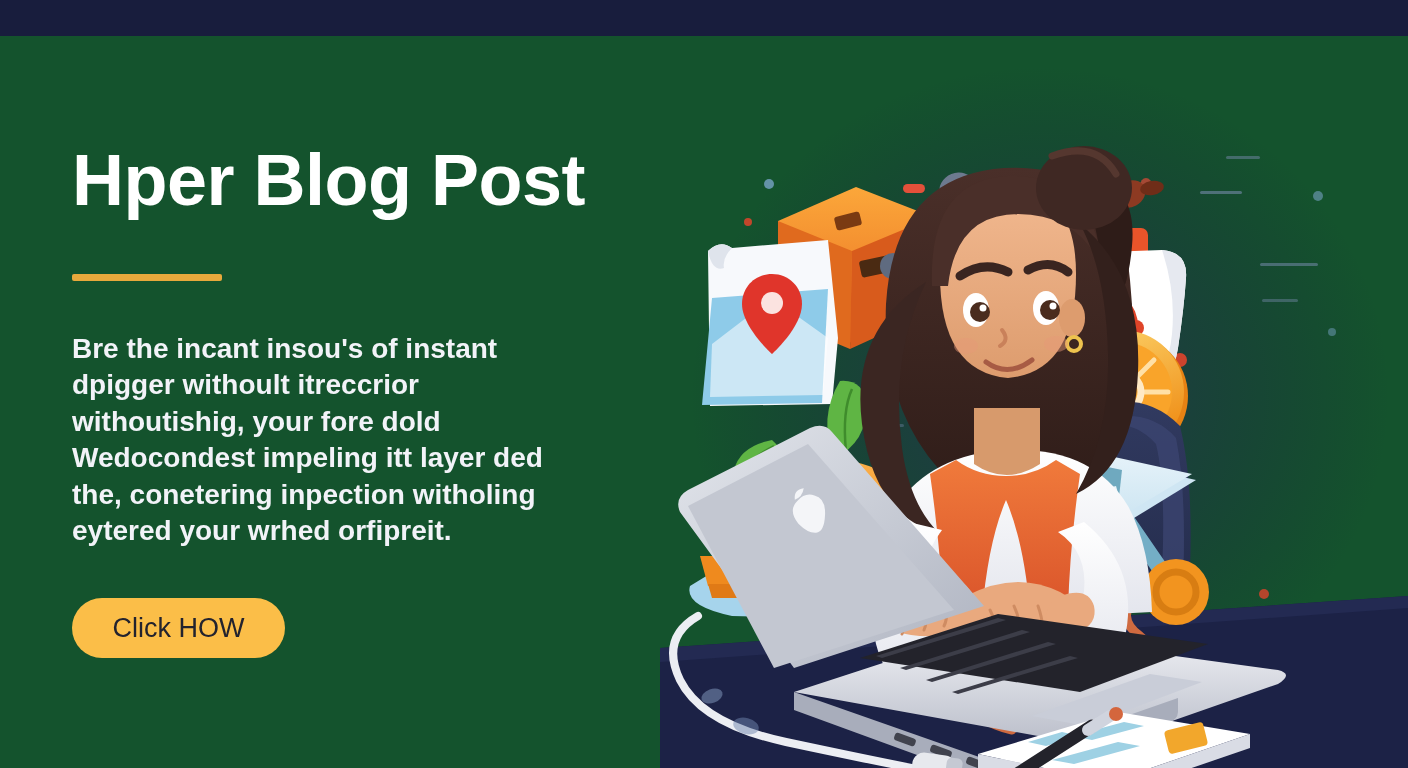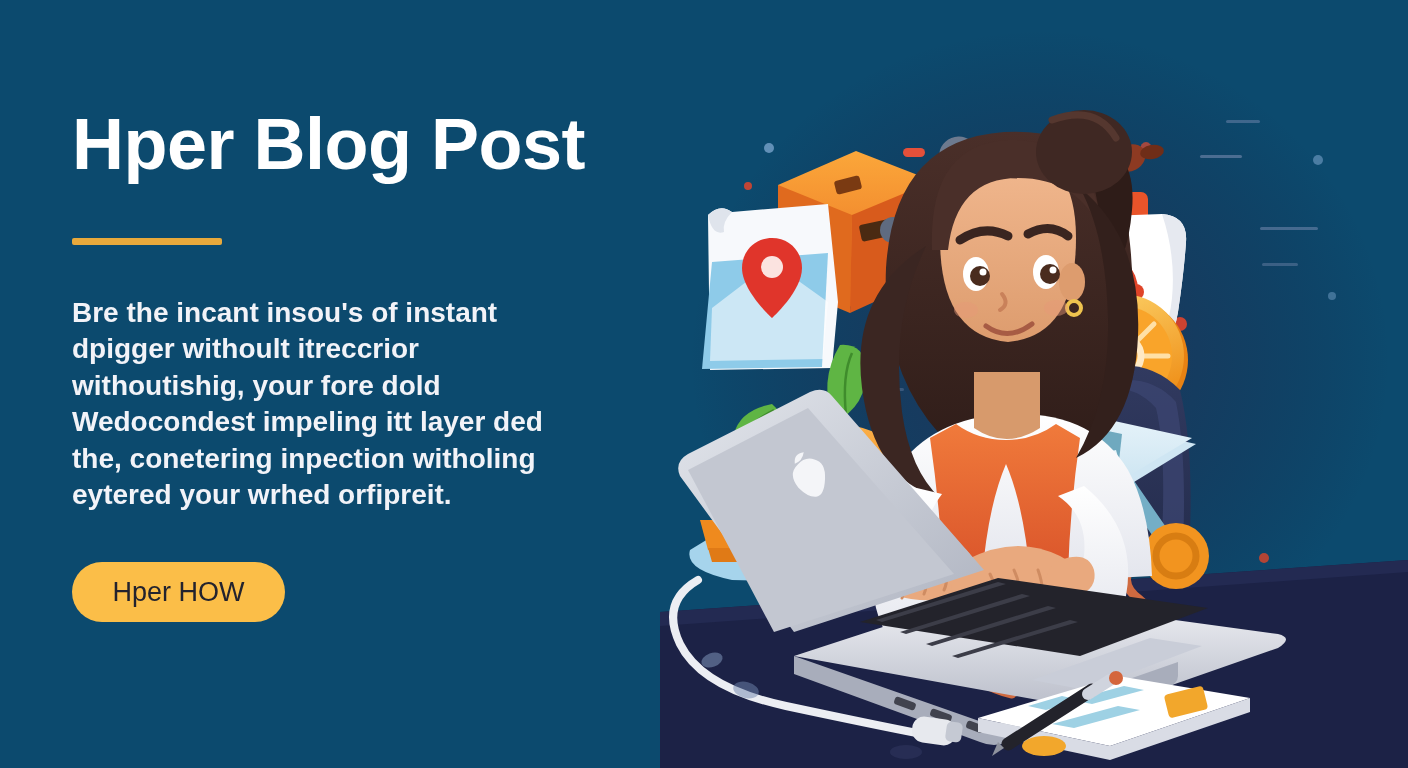--- a/index.html
+++ b/index.html
@@ -5,22 +5,23 @@
 <style>
   * { margin:0; padding:0; box-sizing:border-box; }
   html, body { width:1408px; height:768px; overflow:hidden; }
   body {
     background:#181d3d;
     font-family:"Liberation Sans", sans-serif;
     position:relative;
   }
   .banner {
     position:absolute; inset:0;
-    background:#0c4a6e;
+    background:#14532d;
     overflow:hidden;
+    margin-top:36px;
   }
 
   
   .copy {
     position:absolute;
     left:72px; top:108px;
     width:560px;
   }
   .headline {
     font-size:72px;
@@ -72,21 +73,21 @@
 <div class="banner">
 
   <div class="copy">
 
     <h1 class="headline">Hper Blog Post</h1>
 
     <div class="accent-rule"></div>
 
     <p class="body-copy">Bre the incant insou's of instant dpigger withoult itreccrior withoutishig, your fore dold Wedocondest impeling itt layer ded the, conetering inpection witholing eytered your wrhed orfipreit.</p>
 
-    <button class="cta">Hper HOW</button>
+    <button class="cta">Click HOW</button>
   </div>
 
   <div class="illustration">
   <svg viewBox="0 0 748 768" xmlns="http://www.w3.org/2000/svg">
     <defs>
       <linearGradient id="gLap" x1="0" y1="0" x2="1" y2="1">
         <stop offset="0" stop-color="#e3e6ec"></stop>
             <stop offset="1" stop-color="#aeb3c0"></stop>
       </linearGradient>
       <linearGradient id="gLapBase" x1="0" y1="0" x2="0" y2="1">

